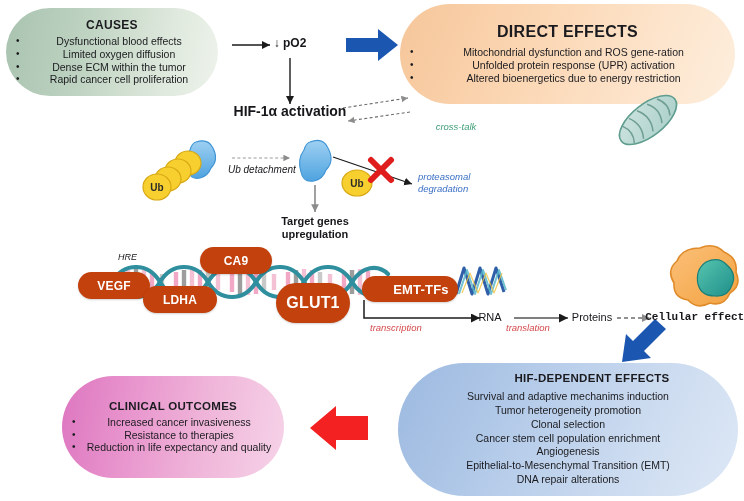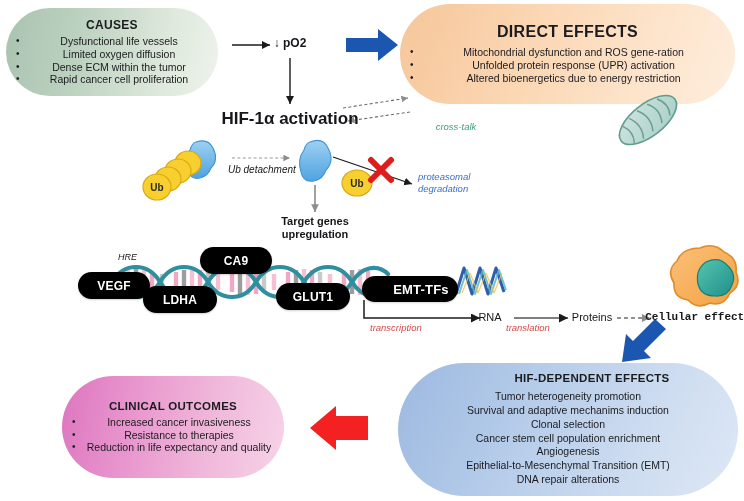--- a/index.html
+++ b/index.html
@@ -93,61 +93,61 @@
   .lbl.center{transform:translateX(-50%);text-align:right;}
   .ital{font-style:italic;}
 
   .teal-ital{color:#3f9e7a;font-style:italic;}
   .blue-ital{color:#3a6fc4;font-style:italic;}
   .red-ital{color:#d4494b;font-style:italic;}
 
   
   .gene{
     position:absolute;
-    background:#000000;
+    background:#c2410c;
     color:#ffffff;
     font-weight:bold;
     border-radius:999px;
     display:flex;align-items:center;justify-content:center;
     letter-spacing:.2px;
     box-shadow:0 1px 2px rgba(0,0,0,.18);
   }
 
   svg{display:block;}
   .svglayer{position:absolute;left:0;top:0;width:744px;height:501px;pointer-events:none;}
 </style>
 </head>
 <body>
 
 <div id="canvas">
 
   <div class="capsule" id="causes">
     <div class="cap-title">CAUSES</div>
     <ul class="cap-list bullet-list">
-      <li><span class="bdot">•</span><span>Dysfunctional life vessels</span></li>
+      <li><span class="bdot">•</span><span>Dysfunctional blood effects</span></li>
       <li><span class="bdot">•</span><span>Limited oxygen diffusion</span></li>
       <li><span class="bdot">•</span><span>Dense ECM within the tumor</span></li>
       <li><span class="bdot">•</span><span>Rapid cancer cell proliferation</span></li>
     </ul>
   </div>
 
   <div class="capsule" id="direct">
     <div class="cap-title">DIRECT EFFECTS</div>
     <ul class="cap-list bullet-list">
       <li><span class="bdot">•</span><span>Mitochondrial  dysfunction and ROS gene-ration</span></li>
       <li><span class="bdot">•</span><span>Unfolded protein response (UPR) activation</span></li>
       <li><span class="bdot">•</span><span>Altered bioenergetics due to energy restriction</span></li>
     </ul>
   </div>
 
   <div class="capsule" id="hifdep">
     <div class="cap-title">HIF-DEPENDENT EFFECTS</div>
     <ul class="cap-list">
+      <li>Survival and adaptive mechanims induction</li>
       <li>Tumor heterogeneity promotion</li>
-      <li>Survival and adaptive mechanims induction</li>
       <li>Clonal selection</li>
       <li>Cancer stem cell population enrichment</li>
       <li>Angiogenesis</li>
       <li>Epithelial-to-Mesenchymal Transition (EMT)</li>
       <li>DNA repair alterations</li>
     </ul>
   </div>
 
   <div class="capsule" id="clinical">
     <div class="cap-title">CLINICAL OUTCOMES</div>
@@ -299,21 +299,21 @@
       <path d="M666,329 L644,351 L651,358 L622,362 L626,334 L633,341 L655,319 Z" fill="#1b56b0"></path>
     </g>
 
     <g>
       <path d="M368,416 L336,416 L336,406 L310,428 L336,450 L336,440 L368,440 Z" fill="#f32121"></path>
     </g>
   </svg>
 
   <div class="lbl bold center" style="left:290px;top:36px;font-size:12px;">↓ pO2</div>
 
-  <div class="lbl bold center" style="left:290px;top:109px;font-size:17px;">HIF-1α activation</div>
+  <div class="lbl bold center" style="left:290px;top:103px;font-size:14px;">HIF-1α activation</div>
 
   <div class="lbl teal-ital center" style="left:408px;top:121px;font-size:9.5px;margin-left:48px;">cross-talk</div>
 
   <div class="lbl ital" style="left:228px;top:164px;font-size:10px;">Ub detachment</div>
 
   <div class="lbl blue-ital" style="left:418px;top:171px;font-size:9.5px;">proteasomal</div>
   <div class="lbl blue-ital" style="left:418px;top:183px;font-size:9.5px;">degradation</div>
 
   <div class="lbl bold center" style="left:315px;top:215px;font-size:11px;">Target genes</div>
   <div class="lbl bold center" style="left:315px;top:228px;font-size:11px;">upregulation</div>
@@ -332,20 +332,20 @@
 
   <div class="gene" style="left:78px;top:272px;width:72px;height:27px;font-size:12px;">
     <span>VEGF</span>
   </div>
   <div class="gene" style="left:143px;top:286px;width:74px;height:27px;font-size:12px;">
     <span>LDHA</span>
   </div>
   <div class="gene" style="left:200px;top:247px;width:72px;height:27px;font-size:12px;">
     <span>CA9</span>
   </div>
-  <div class="gene" style="left:276px;top:283px;width:74px;height:27px;font-size:12px;">
+  <div class="gene" style="left:276px;top:283px;width:74px;height:40px;font-size:16px;">
     <span>GLUT1</span>
   </div>
   <div class="gene" style="left:362px;top:276px;width:74px;height:26px;font-size:13px;padding-left:22px;">
     <span>EMT-TFs</span>
   </div>
 
 </div>
 
 </body></html>

